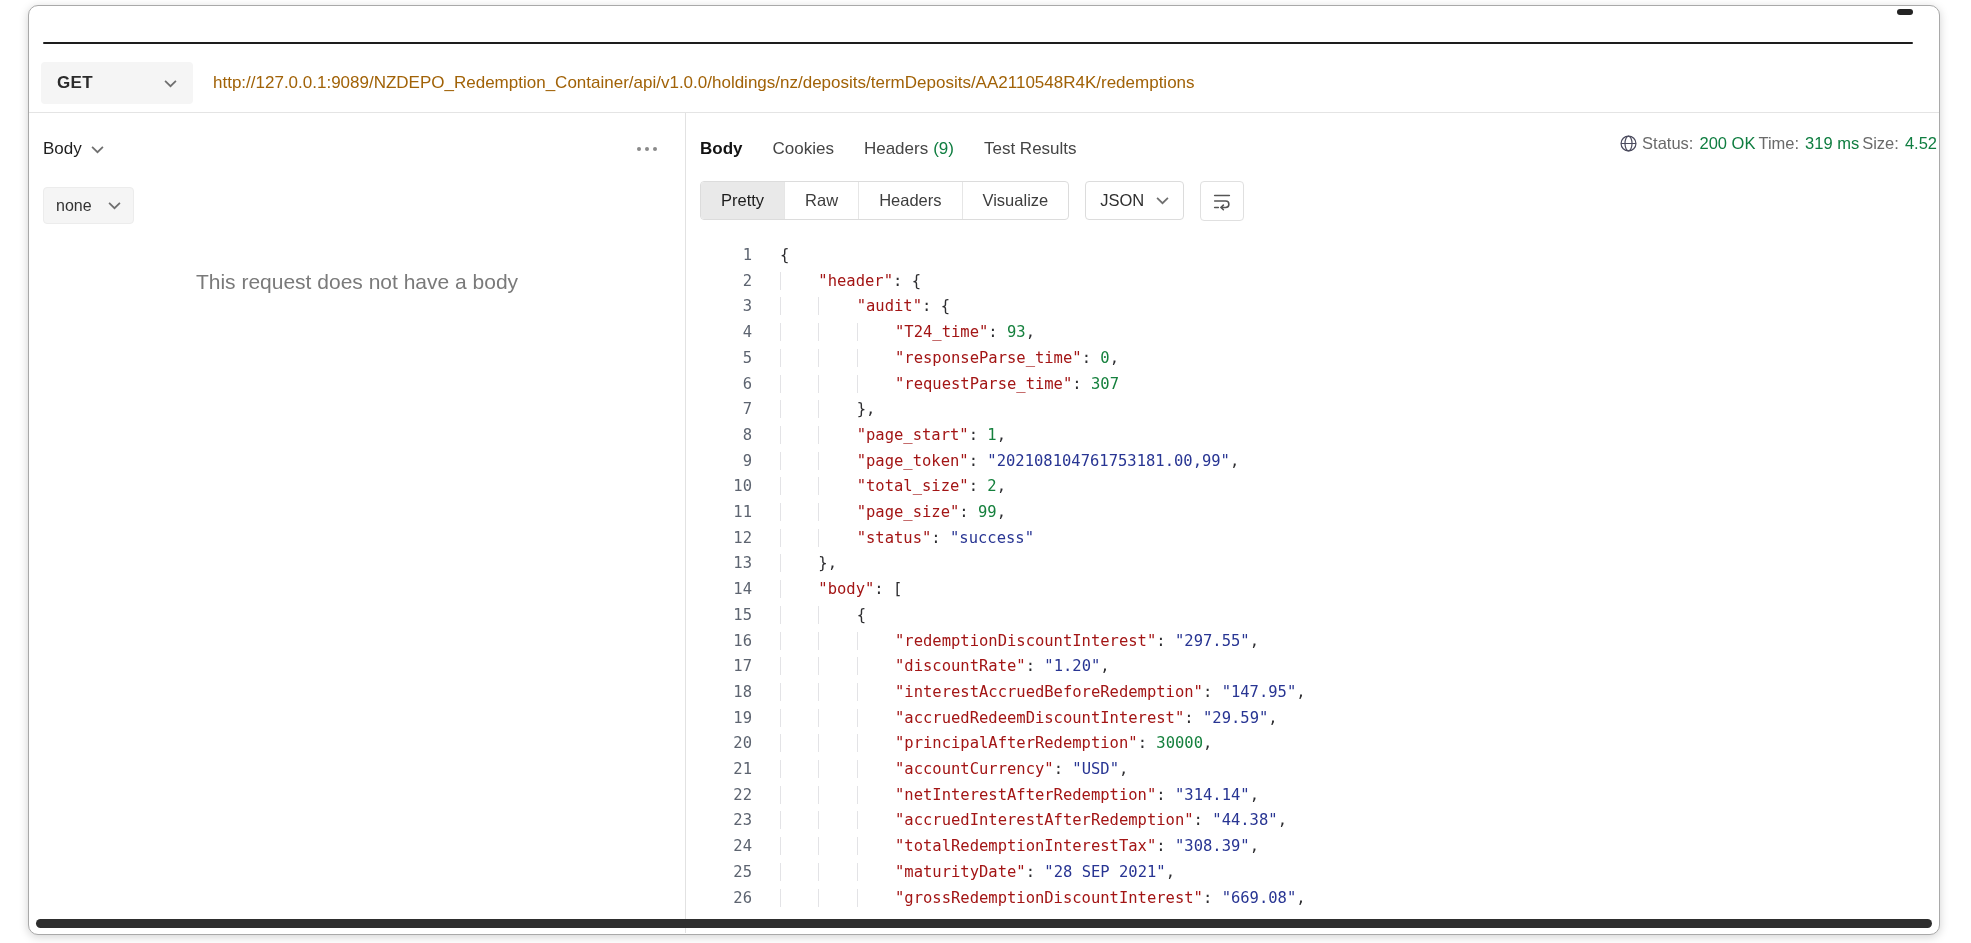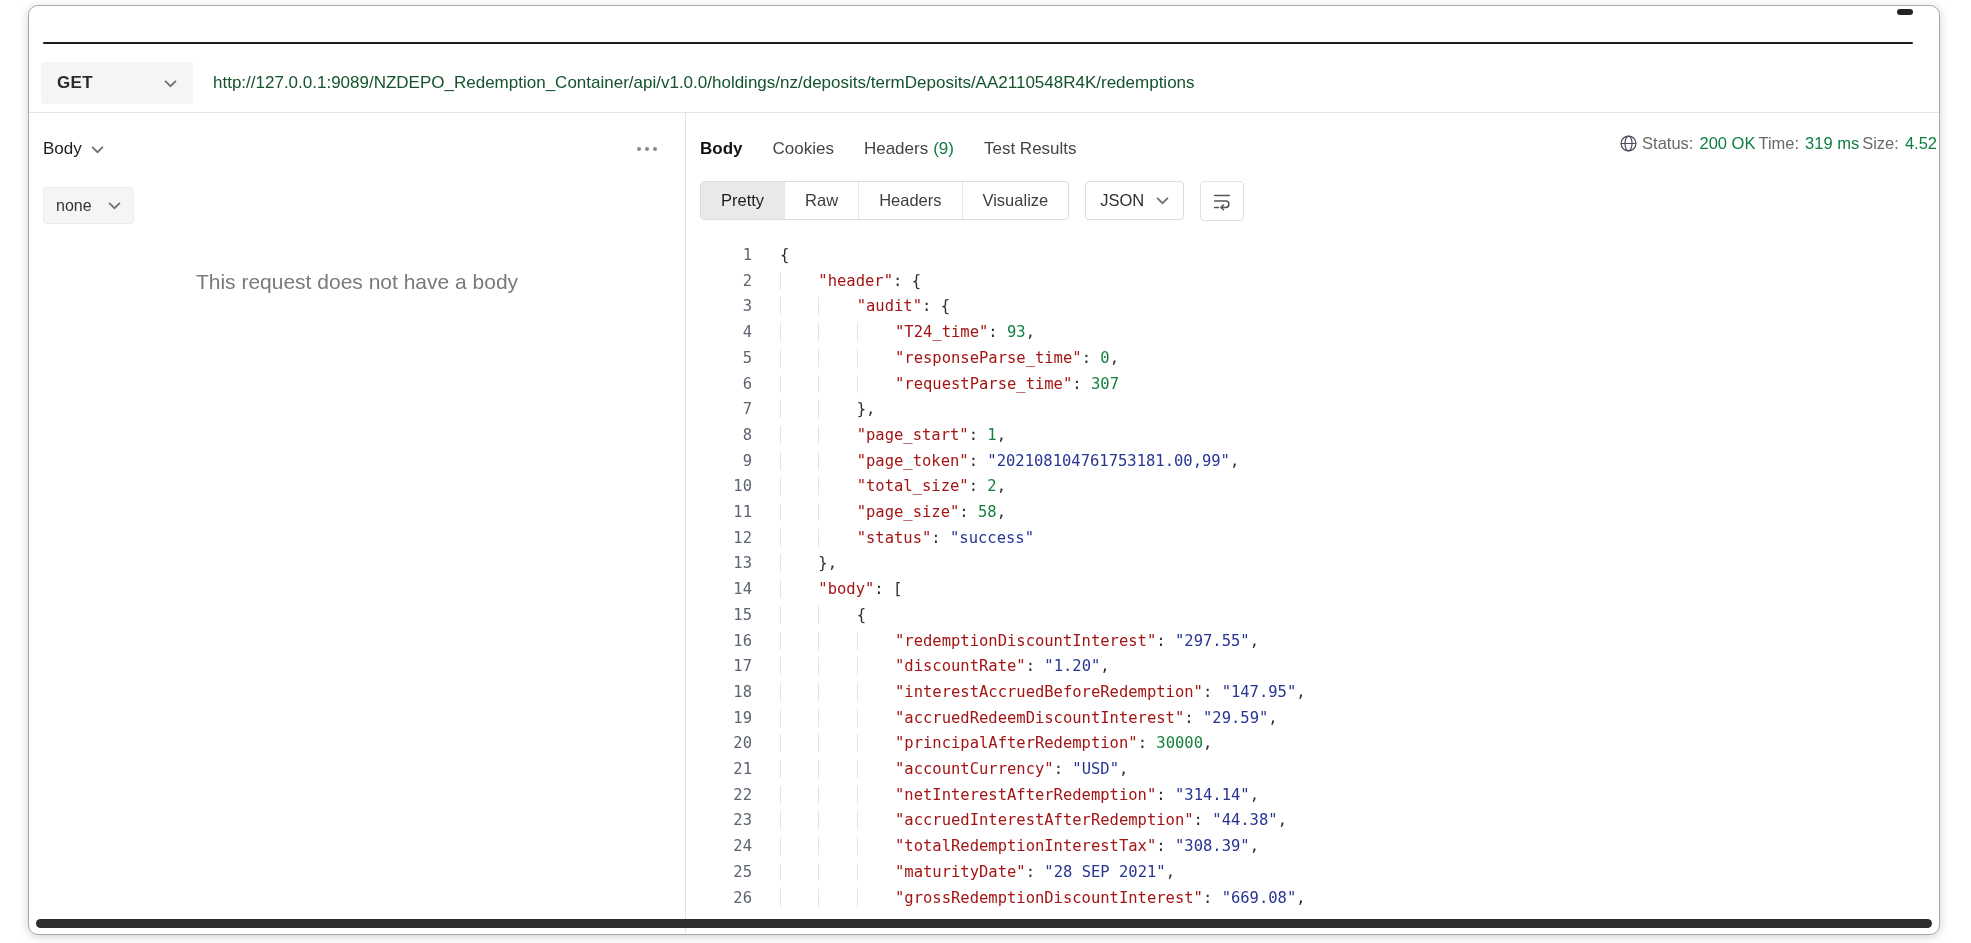--- a/index.html
+++ b/index.html
@@ -19,21 +19,21 @@
   
   .top-rule{position:absolute;left:14px;right:26px;top:36px;height:2px;background:#1d1d1d;border-radius:2px;z-index:4}
   .corner-thumb{position:absolute;top:3px;right:26px;width:16px;height:6px;background:#232323;border-radius:3px;z-index:4}
   .h-scroll-thumb{position:absolute;left:7px;right:7px;bottom:6px;height:9px;background:#2e2e2e;border-radius:5px;z-index:5}
 
   
   .url-row{margin-top:48px;height:59px;display:flex;align-items:center;gap:20px;padding:0 12px;border-bottom:1px solid #e4e4e4}
   .method{width:152px;height:42px;background:#f5f5f5;border-radius:4px;display:flex;align-items:center;justify-content:space-between;padding:0 16px;cursor:pointer;flex:none}
   .method-label{font-size:17px;font-weight:700;color:#2b2b2b;letter-spacing:.3px}
   .chev{width:13px;height:9px;stroke:#6f6f6f;fill:none;stroke-width:1.6;flex:none}
-  .url-text{font-size:17px;color:#14532d;white-space:nowrap;overflow:hidden;flex:1}
+  .url-text{font-size:17px;color:#a16207;white-space:nowrap;overflow:hidden;flex:1}
 
   
   .main{display:flex;height:calc(100% - 108px)}
   .left{width:657px;flex:none;border-right:1px solid #e2e2e2;position:relative}
   .right{flex:1;min-width:0;display:flex;flex-direction:column;position:relative}
 
   
   .left-header{display:flex;align-items:center;justify-content:space-between;padding:18px 26px 0 14px;height:54px}
   .left-title{display:flex;align-items:center;gap:9px;font-size:17px;color:#1e1e1e;cursor:pointer}
   .dots-icon{cursor:pointer}
@@ -205,21 +205,21 @@
           <div class="code-row">
             <div class="ln">9</div>
             <div class="code-line"><span class="ind">    </span><span class="ind">    </span><span class="k">"page_token"</span><span class="p">:</span><span class="p"> </span><span class="s">"202108104761753181.00,99"</span><span class="p">,</span></div>
           </div>
           <div class="code-row">
             <div class="ln">10</div>
             <div class="code-line"><span class="ind">    </span><span class="ind">    </span><span class="k">"total_size"</span><span class="p">:</span><span class="p"> </span><span class="n">2</span><span class="p">,</span></div>
           </div>
           <div class="code-row">
             <div class="ln">11</div>
-            <div class="code-line"><span class="ind">    </span><span class="ind">    </span><span class="k">"page_size"</span><span class="p">:</span><span class="p"> </span><span class="n">58</span><span class="p">,</span></div>
+            <div class="code-line"><span class="ind">    </span><span class="ind">    </span><span class="k">"page_size"</span><span class="p">:</span><span class="p"> </span><span class="n">99</span><span class="p">,</span></div>
           </div>
           <div class="code-row">
             <div class="ln">12</div>
             <div class="code-line"><span class="ind">    </span><span class="ind">    </span><span class="k">"status"</span><span class="p">:</span><span class="p"> </span><span class="s">"success"</span></div>
           </div>
           <div class="code-row">
             <div class="ln">13</div>
             <div class="code-line"><span class="ind">    </span><span class="p">},</span></div>
           </div>
           <div class="code-row">

